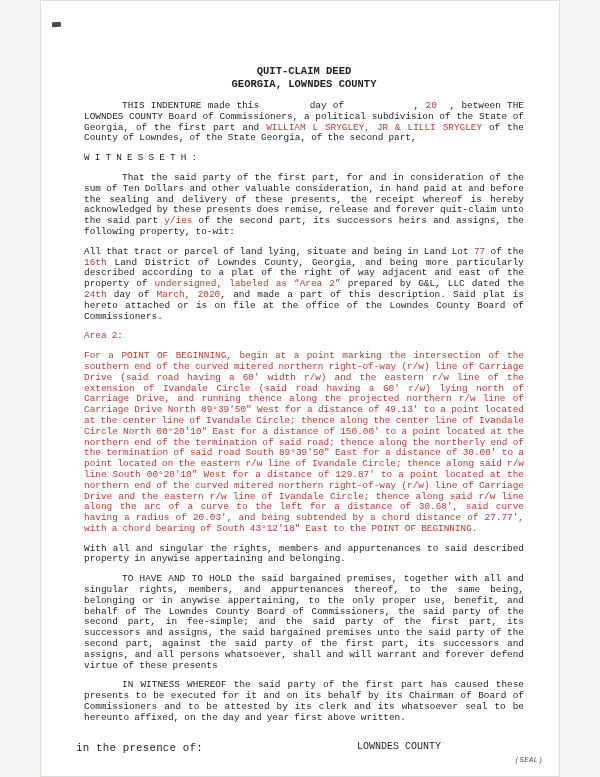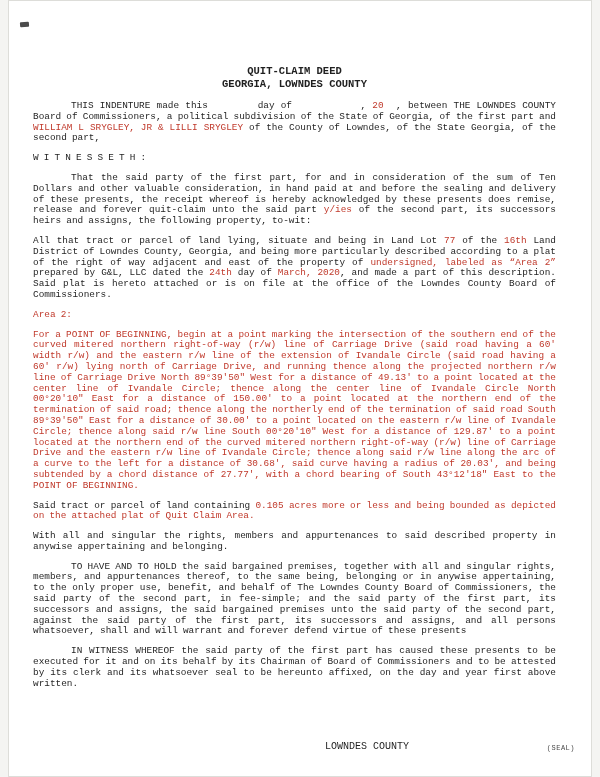--- a/index.html
+++ b/index.html
@@ -4,26 +4,26 @@
 <title>Quit-Claim Deed</title>
 <style>
   :root{
     --ink:#1f1f1f;
     --red:#c0392b;
     --paper:#ffffff;
   }
   html,body{margin:0;padding:0;background:#f4f4f2;}
   .page{
     position:relative;
-    width:584px;height:777px;
+    width:520px;height:777px;
     margin:0 auto;
     background:var(--paper);
     border:1px solid #ddddd9;
     box-sizing:border-box;
-    padding:64px 35px 0 24px;
+    padding:64px 35px 0 43px;
     overflow:hidden;
     font-family:"Liberation Mono","DejaVu Sans Mono",monospace;
     font-size:9.4px;
     line-height:10.8px;
     color:var(--ink);
   }
   .artifact{
     position:absolute;left:11px;top:21px;
     width:9px;height:5px;background:#2b2b2b;
     transform:rotate(-4deg);border-radius:1px;opacity:.85;
@@ -52,22 +52,22 @@
   .signed{
     font-size:10.8px;
     line-height:14px;
     letter-spacing:.2px;
   }
   .county{
     position:absolute;left:281px;top:1px;
     font-size:10px;
   }
   .seal{
-    position:absolute;right:2px;top:2px;
-    font-size:7px;color:#4a4a4a;letter-spacing:.5px;
+    position:absolute;right:2px;top:14px;
+    font-size:7px;color:#4a4a4a;letter-spacing:.5px;font-style:italic;
   }
 </style>
 </head>
 <body>
 
 <main class="page">
 
   <div class="artifact"></div>
 
   <header class="title">
@@ -80,28 +80,28 @@
   <p class="center">W I T N E S S E T H :</p>
 
   <p class="indent"><span>That the said party of the first part, for and in consideration of the sum of Ten Dollars and other valuable consideration, in hand paid at and before the sealing and delivery of these presents, the receipt whereof is hereby acknowledged by these presents does remise, release and forever quit-claim unto the said part </span><span class="red ul">y/ies</span><span> of the second part, </span><span class="ul">its successors</span><span> heirs and assigns, the following property, to-wit:</span></p>
 
   <p><span>All that tract or parcel of land lying, situate and being in Land Lot </span><span class="red ul">77</span><span> of the </span><span class="red ul">16th</span><span> Land District of Lowndes County, Georgia, and being more particularly described according to a plat of the right of way adjacent and east of the property of </span><span class="red">undersigned, labeled as “Area 2”</span><span> prepared by G&amp;L, LLC dated the </span><span class="red ul">24th</span><span> day of </span><span class="red ul">March</span><span class="red">, </span><span class="red ul">2020</span><span>, and made a part of this description.  Said plat is hereto attached or is on file at the office of the Lowndes County Board of Commissioners.</span></p>
 
   <p><span class="red">Area 2:</span></p>
 
   <p><span class="red">For a POINT OF BEGINNING, begin at a point marking the intersection of the southern end of the curved mitered northern right-of-way (r/w) line of Carriage Drive (said road having a 60' width r/w) and the eastern r/w line of the extension of Ivandale Circle (said road having a 60' r/w) lying north of Carriage Drive, and running thence along the projected northern r/w line of Carriage Drive North 89°39'50" West for a distance of 49.13' to a point located at the center line of Ivandale Circle; thence along the center line of Ivandale Circle North 00°20'10" East for a distance of 150.00' to a point located at the northern end of the termination of said road; thence along the northerly end of the termination of said road South 89°39'50" East for a distance of 30.00' to a point located on the eastern r/w line of Ivandale Circle; thence along said r/w line South 00°20'10" West for a distance of 129.87' to a point located at the northern end of the curved mitered northern right-of-way (r/w) line of Carriage Drive and the eastern r/w line of Ivandale Circle; thence along said r/w line along the arc of a curve to the left for a distance of 30.68', said curve having a radius of 20.03', and being subtended by a chord distance of 27.77', with a chord bearing of South 43°12'18" East to the POINT OF BEGINNING.</span></p>
 
-  <p><span>Said tract or parcel of land containing </span><span class="red ul">0.105</span><span class="red"> acres more or less and being bounded as depicted on the attached plat of Quit Claim Area.</span></p>
 
   <p><span>With all and singular the rights, members and appurtenances to said described property in anywise appertaining and belonging.</span></p>
 
   <p class="indent"><span>TO HAVE AND TO HOLD the said bargained premises, together with all and singular rights, members, and appurtenances thereof, to the same being, belonging or in anywise appertaining, to the only proper use, benefit, and behalf of The Lowndes County Board of Commissioners, the said party of the second part, in fee-simple; and the said party of the first part, its successors and assigns, the said bargained premises unto the said party of the second part, against the said party of the first part, its successors and assigns, and all persons whatsoever, shall and will warrant and forever defend virtue of these presents</span></p>
 
   <p class="indent"><span>IN WITNESS WHEREOF the said party of the first part has caused these presents to be executed for it and on its behalf by its Chairman of Board of Commissioners and to be attested by its clerk and its whatsoever seal to be hereunto affixed, on the day and year first above written.</span></p>
 
   <footer class="sigblock">
     <div class="signed">
+      <div>in the presence of:</div>
     </div>
     <div class="county">LOWNDES COUNTY</div>
     <div class="seal">(SEAL)</div>
   </footer>
 
 </main>
 
 </body></html>

